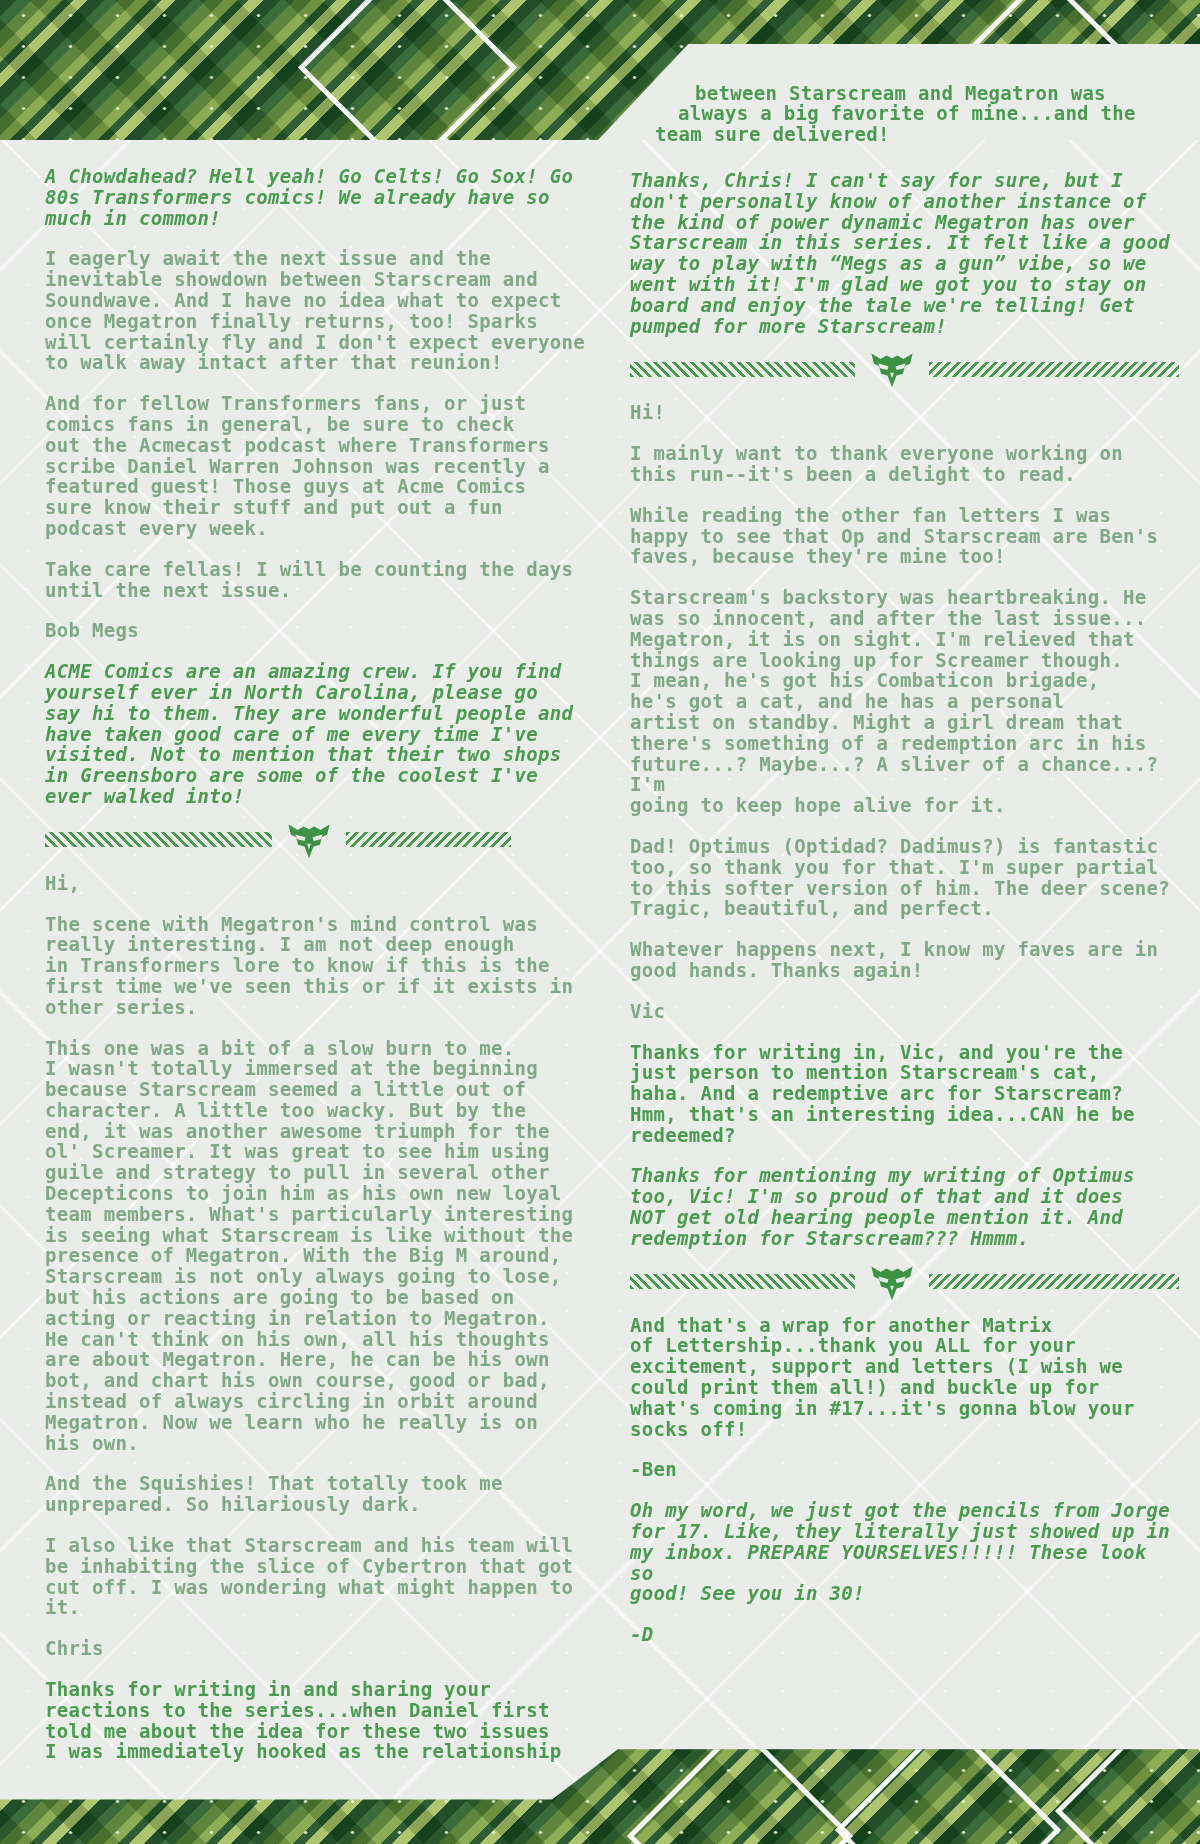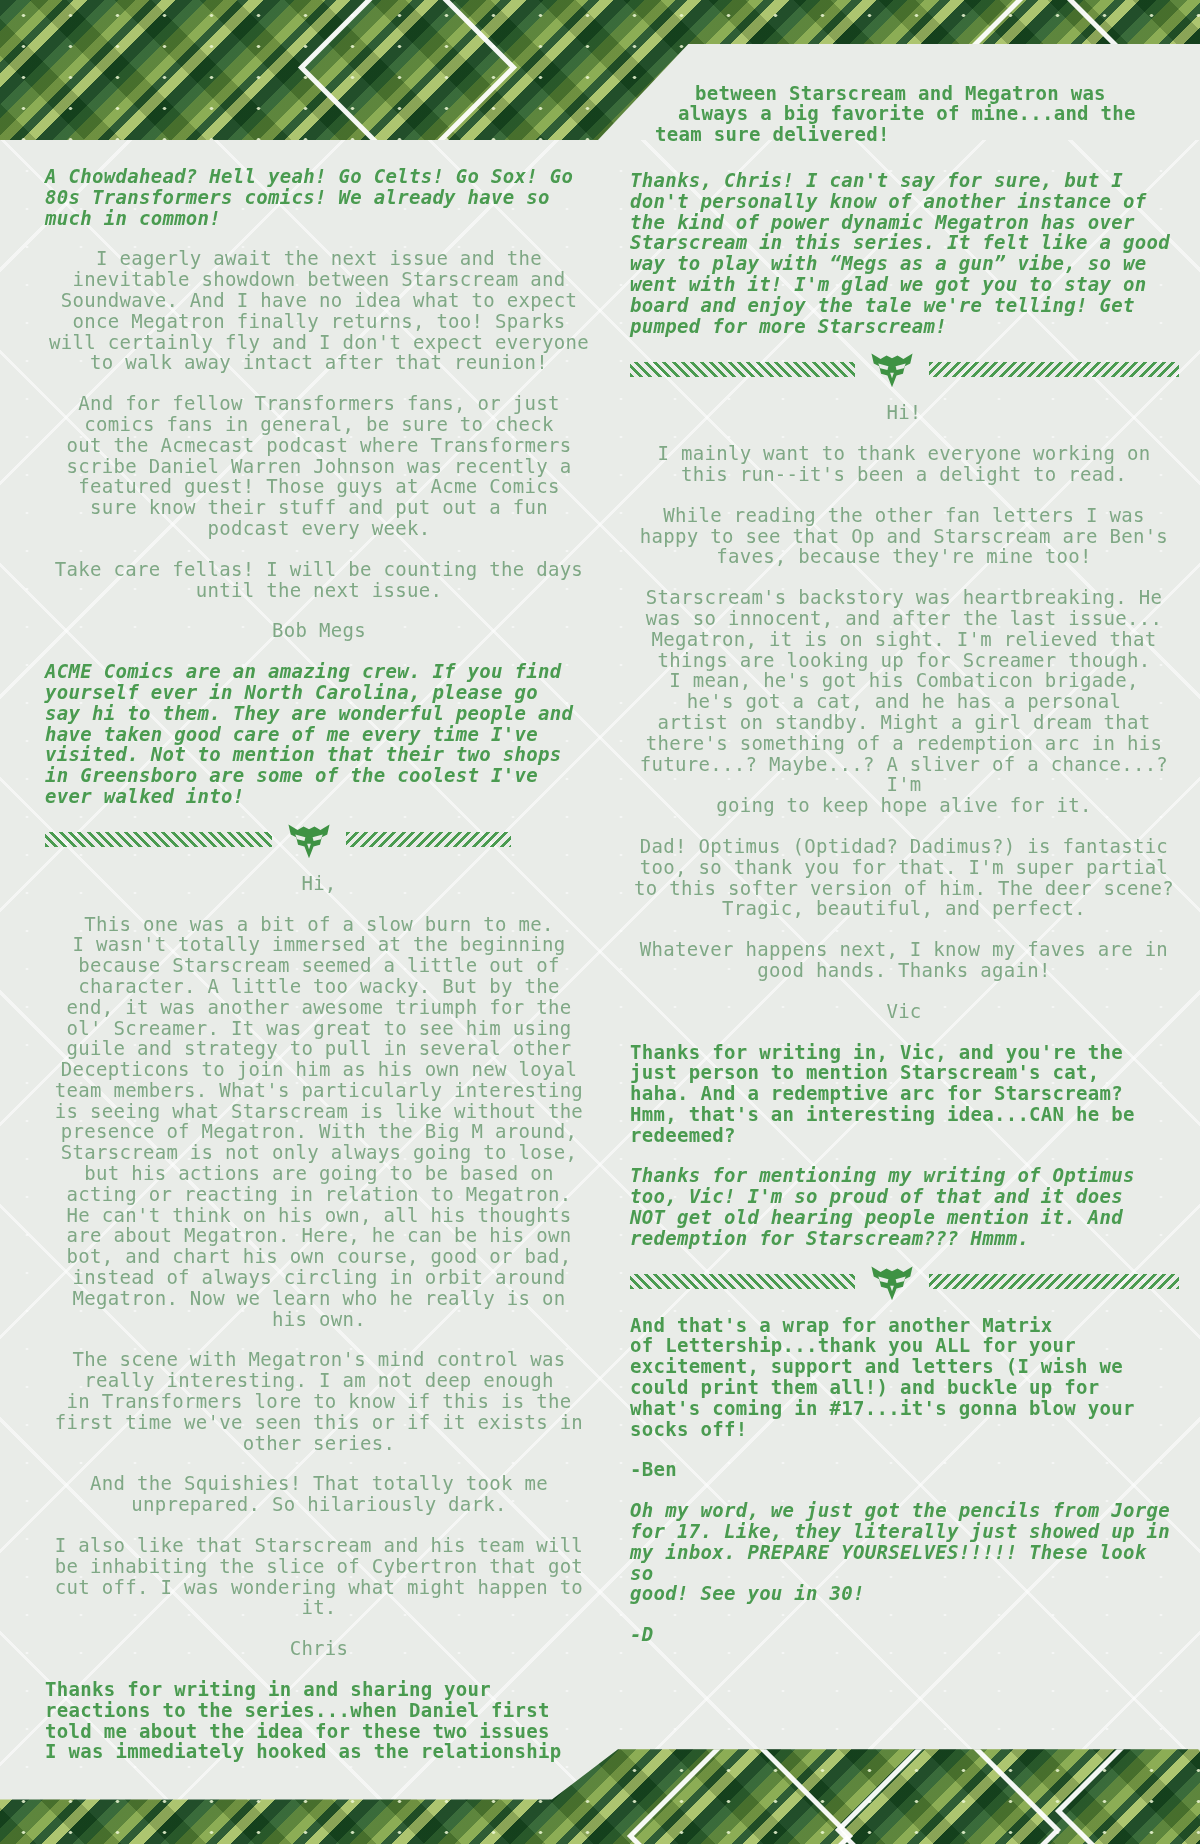--- a/index.html
+++ b/index.html
@@ -40,21 +40,21 @@
   }
   .header-line{position:absolute;font-weight:bold;color:#4a9b50;font-size:19px;letter-spacing:0.3px;white-space:pre;}
   .hl0{left:695px;top:82px;}
   .hl1{left:678px;top:102px;text-align:right;}
   .hl2{left:655px;top:123px;}
   
   .col{position:absolute;display:flex;flex-direction:column;row-gap:20px;}
   .col-left{left:45px;top:166px;width:548px;}
   .col-right{left:630px;top:170px;width:548px;}
   .blk{margin:0;white-space:pre-line;font-size:19px;line-height:20.8px;letter-spacing:0.3px;}
-  .regular{color:#7fa885;font-weight:normal;text-align:center;}
+  .regular{color:#7fa885;font-weight:bold;}
   .bold{color:#4a9b50;font-weight:bold;}
   .bolditalic{color:#4a9b50;font-weight:bold;font-style:italic;}
   
   .divider{display:flex;align-items:center;height:26px;}
   .hatch{height:15px;flex:none;}
   .hatch-left{width:227px;margin-right:14px;
     background:repeating-linear-gradient(45deg, #4a9b50 0 3px, transparent 3px 6.6px);}
   .hatch-right{width:165px;margin-left:14px;
     background:repeating-linear-gradient(135deg, #4a9b50 0 3px, transparent 3px 6.6px);}
   .div-right .hatch-left{width:225px;}
@@ -107,45 +107,45 @@
     <span class="hatch hatch-left"></span>
     <svg class="logo" viewBox="0 0 100 92" xmlns="http://www.w3.org/2000/svg">
       <polygon fill="#3e9243" points="5,10 25,22 38,14 50,20 62,14 75,22 95,10 90,32 78,38 74,54 60,58 50,84 40,58 26,54 22,38 10,32"></polygon>
       <polygon fill="#e9ece8" points="20,32 42,38 40,46 24,42"></polygon>
       <polygon fill="#e9ece8" points="80,32 58,38 60,46 76,42"></polygon>
       <polygon fill="#e9ece8" points="46,52 54,52 50,64"></polygon>
     </svg>
     <span class="hatch hatch-right"></span>
   </div>
       <p class="blk regular">Hi,</p>
+      <p class="blk regular">The scene with Megatron's mind control was
+really interesting. I am not deep enough
+in Transformers lore to know if this is the
+first time we've seen this or if it exists in
+other series.</p>
       <p class="blk regular">This one was a bit of a slow burn to me.
 I wasn't totally immersed at the beginning
 because Starscream seemed a little out of
 character. A little too wacky. But by the
 end, it was another awesome triumph for the
 ol' Screamer. It was great to see him using
 guile and strategy to pull in several other
 Decepticons to join him as his own new loyal
 team members. What's particularly interesting
 is seeing what Starscream is like without the
 presence of Megatron. With the Big M around,
 Starscream is not only always going to lose,
 but his actions are going to be based on
 acting or reacting in relation to Megatron.
 He can't think on his own, all his thoughts
 are about Megatron. Here, he can be his own
 bot, and chart his own course, good or bad,
 instead of always circling in orbit around
 Megatron. Now we learn who he really is on
 his own.</p>
-      <p class="blk regular">The scene with Megatron's mind control was
-really interesting. I am not deep enough
-in Transformers lore to know if this is the
-first time we've seen this or if it exists in
-other series.</p>
       <p class="blk regular">And the Squishies! That totally took me
 unprepared. So hilariously dark.</p>
       <p class="blk regular">I also like that Starscream and his team will
 be inhabiting the slice of Cybertron that got
 cut off. I was wondering what might happen to
 it.</p>
       <p class="blk regular">Chris</p>
       <p class="blk bold">Thanks for writing in and sharing your
 reactions to the series...when Daniel first
 told me about the idea for these two issues

